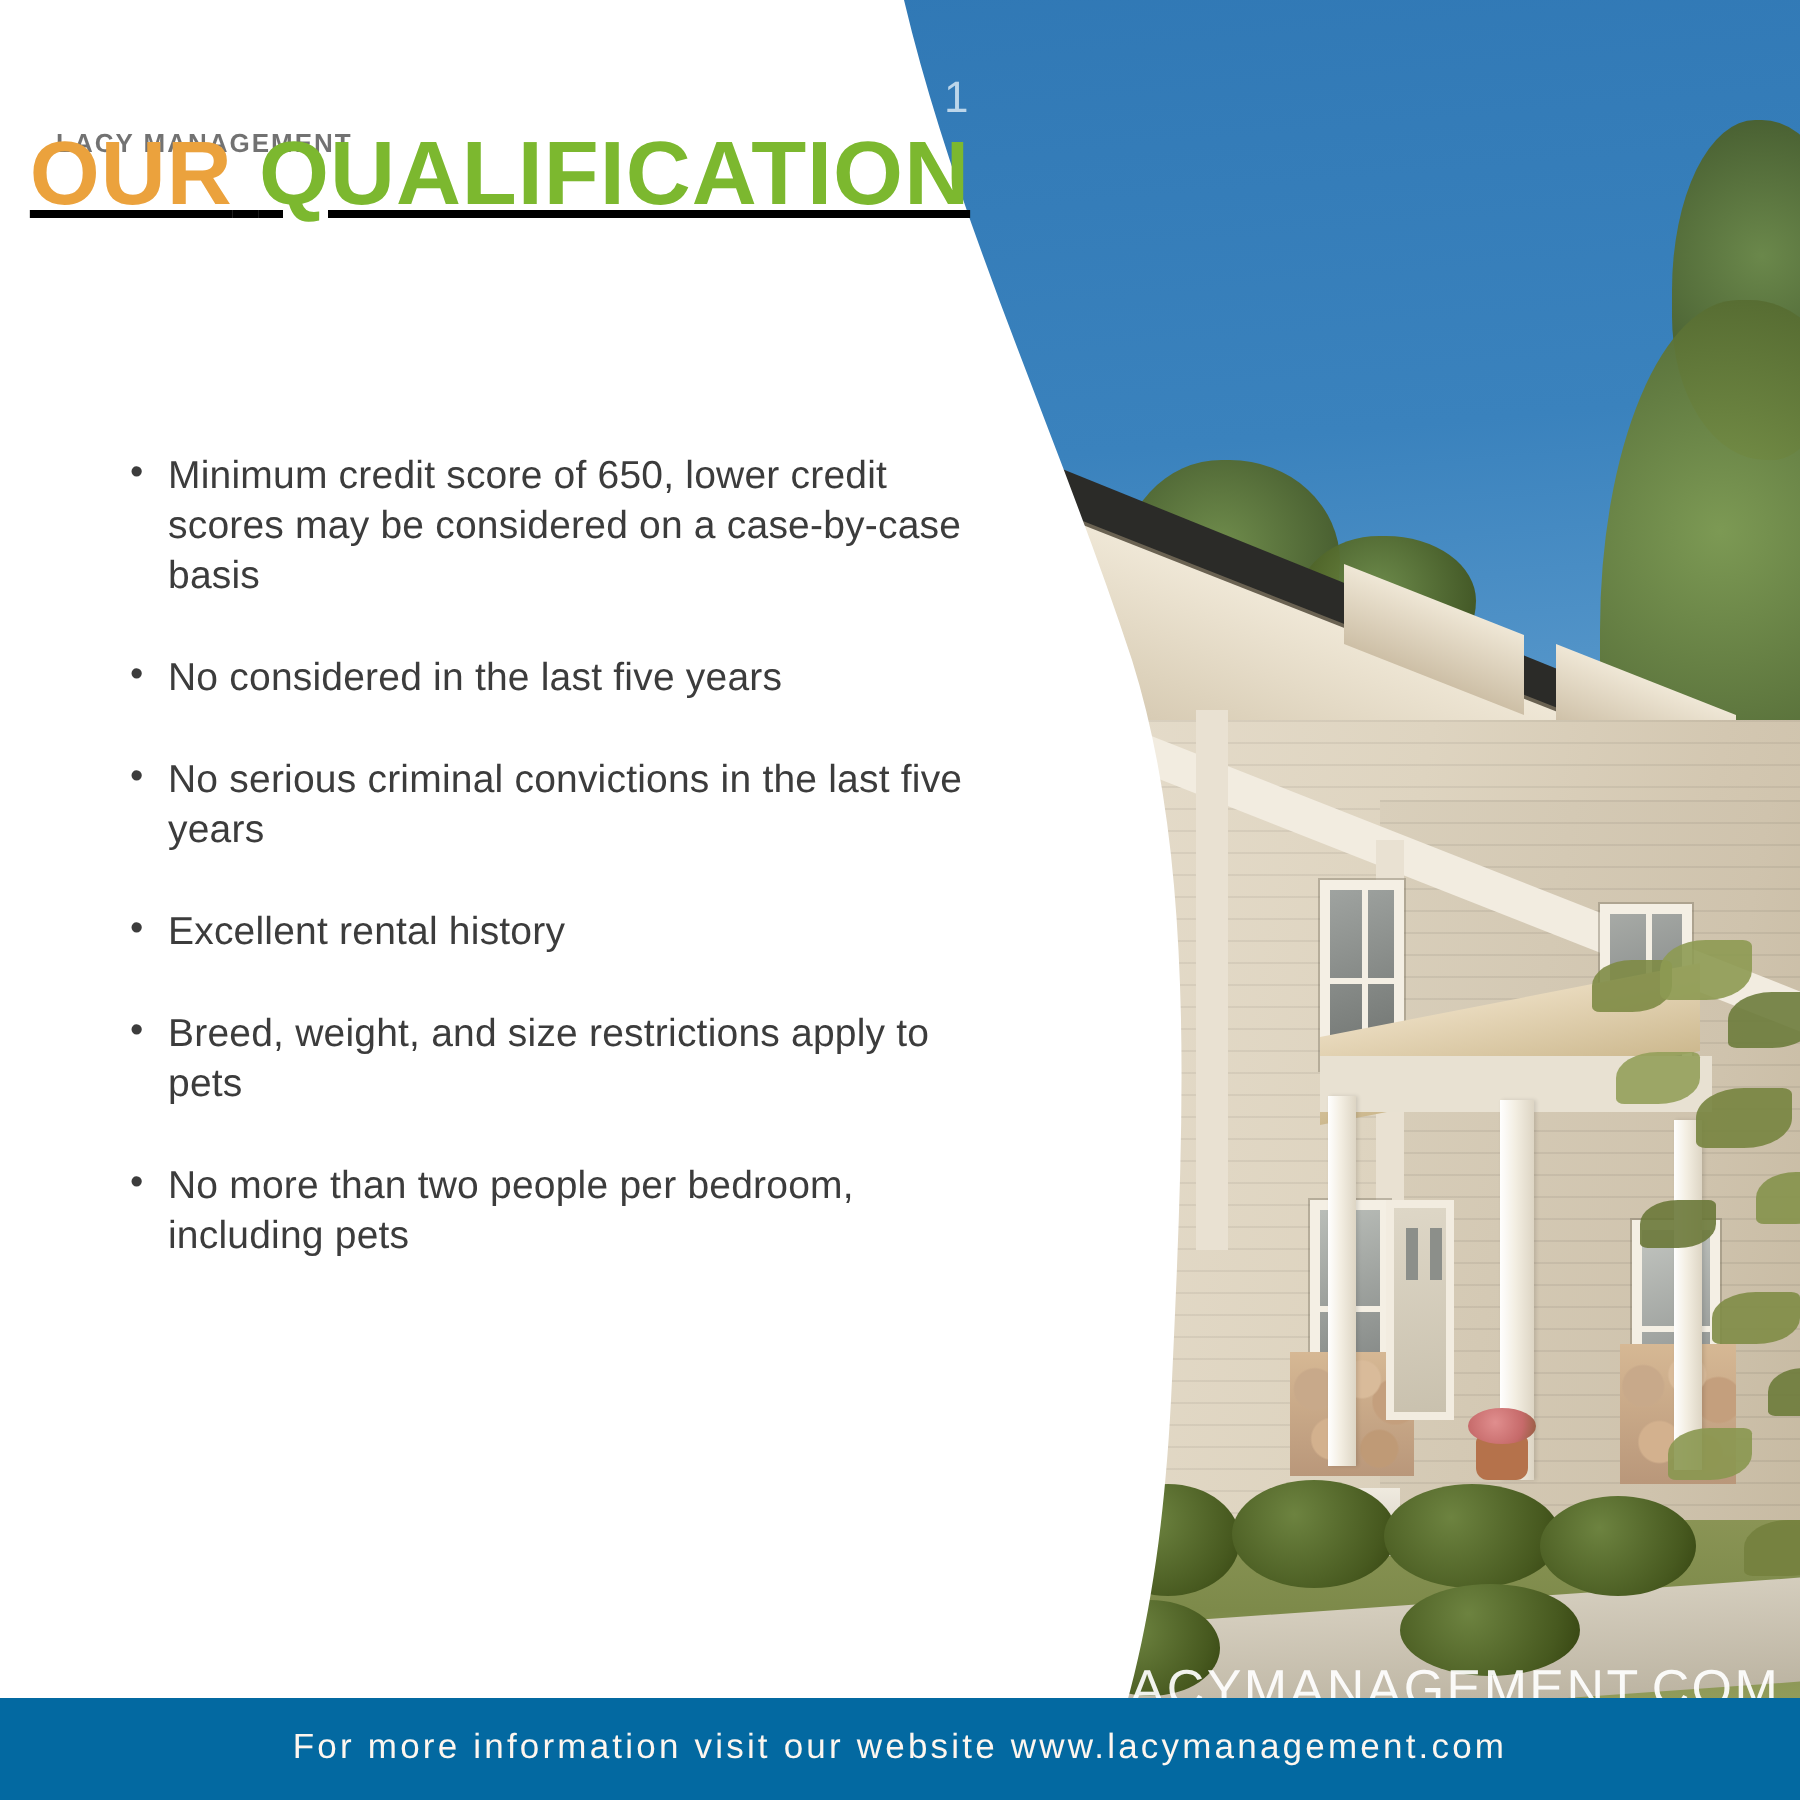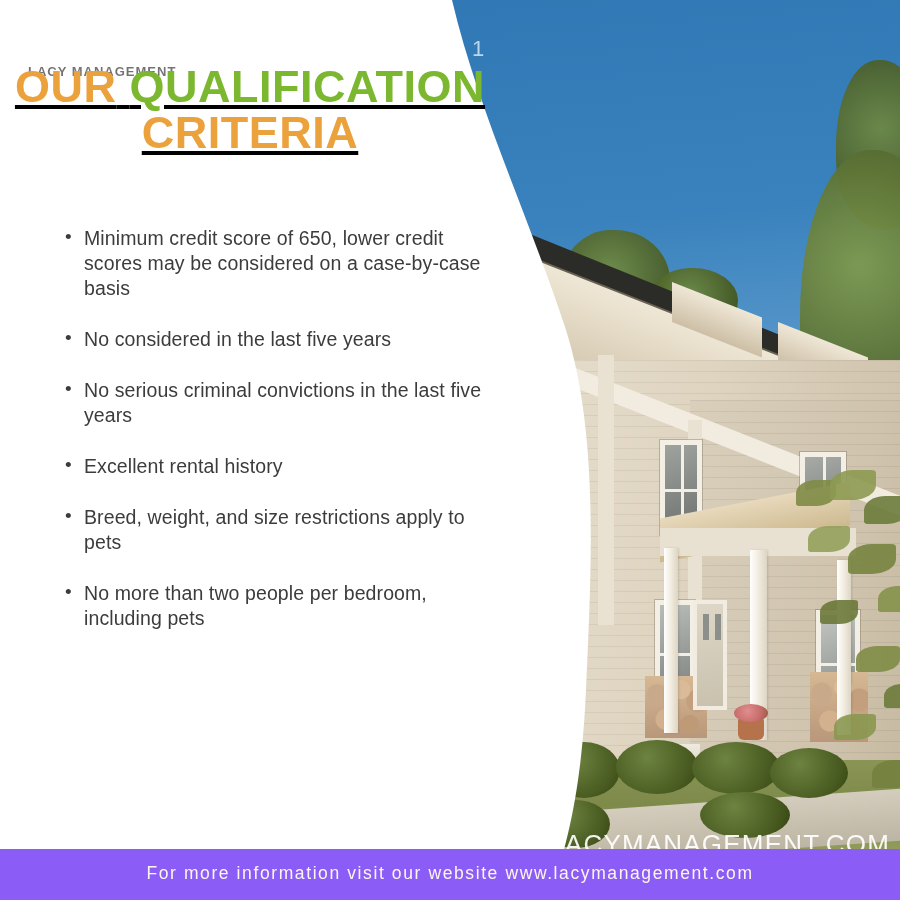--- a/index.html
+++ b/index.html
@@ -323,21 +323,21 @@
     letter-spacing: .6px;
     color: rgba(255,255,255,.92);
     white-space: nowrap;
   }
 
   
   .bottom-bar {
     position: absolute;
     left: 0; top: 849px;
     width: 900px; height: 51px;
-    background: #8b5cf6;
+    background: #0369a1;
   }
   .bottom-bar-text {
     position: absolute;
     left: 0; top: 14px;
     width: 900px;
     text-align: center;
     color: #fdf6ef;
     font-size: 17.5px;
     letter-spacing: 1.6px;
     white-space: nowrap;
@@ -434,21 +434,20 @@
 
   <div class="content">
 
     <div class="watermark">LACY MANAGEMENT</div>
 
     <div class="title-block">
       <div class="title-line">
         <span class="t-orange">OUR</span>
         <span class="t-green">QUALIFICATION</span>
       </div>
-      <div class="title-line t-orange">CRITERIA</div>
     </div>
 
     <ul class="bullets">
       <li>Minimum credit score of 650, lower credit scores may be considered on a case-by-case basis</li>
       <li>No considered in the last five years</li>
       <li>No serious criminal convictions in the last five years</li>
       <li>Excellent rental history</li>
       <li>Breed, weight, and size restrictions apply to pets</li>
       <li>No more than two people per bedroom, including pets</li>
     </ul>

